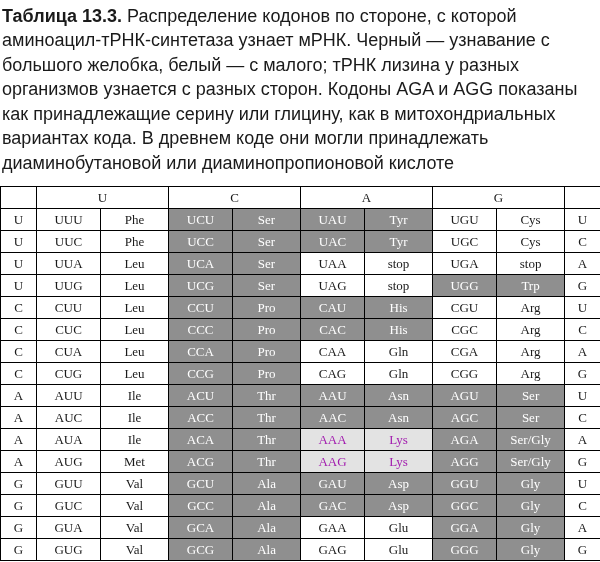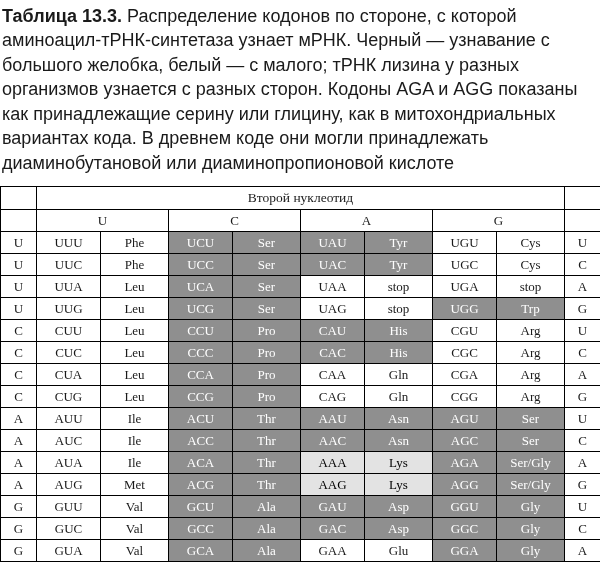--- a/index.html
+++ b/index.html
@@ -46,21 +46,21 @@
   }
   table.codon-table thead th.nuc-group {
     height: 21px;
   }
   td.dark {
     background: var(--dark-cell, #8f8f8f);
     color: var(--dark-text, #ffffff);
   }
   td.light {
     background: var(--light-cell, #e3e3e3);
-    color: #000000;
+    color: #a21caf;
   }
 </style>
 </head>
 <body>
 
 <div class="caption">
   <span class="caption-label">Таблица 13.3.</span>
   <span>Распределение кодонов по стороне, с которой аминоацил-тРНК-синтетаза узнает мРНК. Черный — узнавание с большого желобка, белый — с малого; тРНК лизина у разных организмов узнается с разных сторон. Кодоны AGA и AGG показаны как принадлежащие серину или глицину, как в митохондриальных вариантах кода. В древнем коде они могли принадлежать диаминобутановой или диаминопропионовой кислоте</span>
 </div>
 
@@ -73,25 +73,20 @@
       <col style="width:68px">
     <col style="width:64px">
       <col style="width:68px">
     <col style="width:64px">
       <col style="width:68px">
     <col style="width:36px">
   </colgroup>
   <thead>
     <tr>
       <td></td>
-      <th class="top-header" colspan="8">Второй нуклеотид</th>
-      <td></td>
-    </tr>
-    <tr>
-      <td></td>
       <th class="nuc-group" colspan="2">U</th>
       <th class="nuc-group" colspan="2">C</th>
       <th class="nuc-group" colspan="2">A</th>
       <th class="nuc-group" colspan="2">G</th>
       <td></td>
     </tr>
   </thead>
   <tbody>
       <tr>
         <td class="nuc">U</td>

